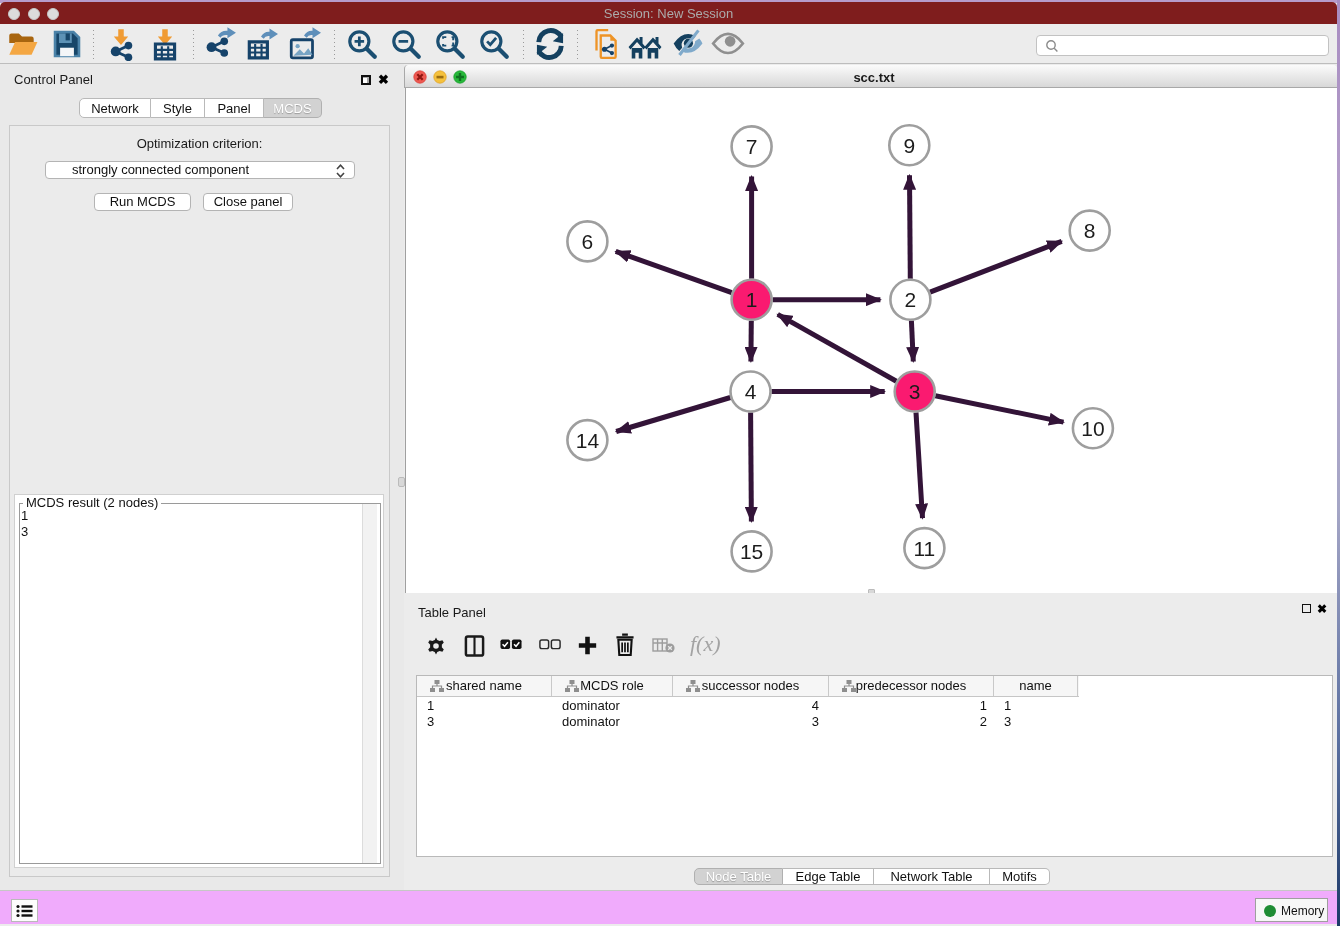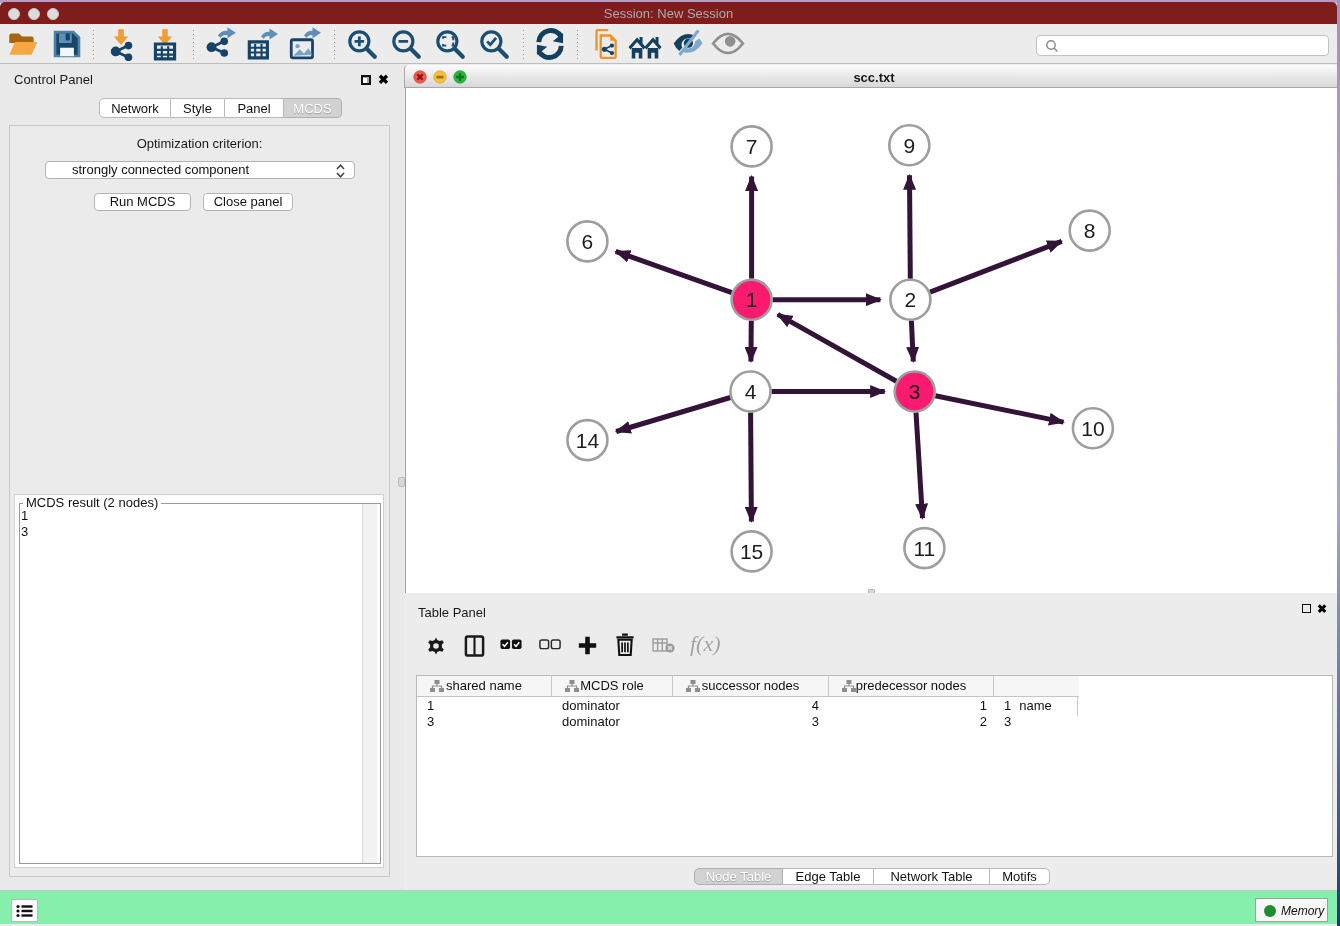--- a/index.html
+++ b/index.html
@@ -95,22 +95,22 @@
 #thead { position:absolute; left:0; top:0; width:662px; height:21px; background:#f6f6f6;
   border-bottom:1px solid #c6c6c6; font-size:13px; color:#111; }
 .thcol { position:absolute; top:0; height:20px; border-right:1px solid #c9c9c9;
   text-align:center; line-height:20px; }
 .treeic { position:absolute; top:4px; width:14px; height:12px; }
 .trow { position:absolute; left:0; width:673px; height:16px; font-size:13px; color:#111; }
 .trow span { position:absolute; }
 #tp-tabs { left:290px; top:273px; height:20px;align-items:center; }
 
 
-#statusbar { left:0; top:888px; width:1337px; height:34px; background:#86efac;
-  border-top:1px solid #c6c6c6;font-style:italic; }
+#statusbar { left:0; top:888px; width:1337px; height:34px; background:#f0abfc;
+  border-top:1px solid #c6c6c6; }
 #listbtn { position:absolute; left:11px; top:8px; width:27px; height:23px;
   background:#fdfdfd; border:1px solid #b9b9b9; }
 #membtn { position:absolute; left:1255px; top:7px; width:73px; height:24px;
   background:#f7f7f7; border:1px solid #9f9f9f; font-size:13px; color:#111; }
 </style>
 </head>
 <body>
 <div class="abs" id="desk-top"></div>
 <div class="abs" id="win">
 
@@ -247,21 +247,21 @@
         <line x1="10.2" y1="10.2" x2="13.4" y2="13.4" stroke="#8b8b8b" stroke-width="1.4"></line>
       </svg>
     </div>
   </div>
 
   <div class="abs" id="cpanel">
     <div id="cp-title">Control Panel</div>
     <div id="cp-float"></div>
     <div id="cp-close">✖</div>
     <div class="tabs" id="cp-tabs">
-      <div class="tab" style="width:72px;margin-left:20px;">Network</div>
+      <div class="tab" style="width:72px;">Network</div>
       <div class="tab" style="width:54px;">Style</div>
       <div class="tab" style="width:59px;">Panel</div>
       <div class="tab sel" style="width:58px;">MCDS</div>
     </div>
     <div id="cp-box">
       <div id="opt-label">Optimization criterion:</div>
       <div id="opt-select">strongly connected component
         <svg width="9" height="14" style="position:absolute;right:9px;top:2px" viewBox="0 0 9 14">
           <path d="M1 5 L4.5 1.2 L8 5" fill="none" stroke="#444" stroke-width="1.6"></path>
           <path d="M1 9 L4.5 12.8 L8 9" fill="none" stroke="#444" stroke-width="1.6"></path>
@@ -390,21 +390,21 @@
         <path d="M16.2 8.2 l3.6 3.6 M19.8 8.2 l-3.6 3.6" stroke="#ececec" stroke-width="1.3"></path>
       </svg>
       <div style="position:absolute;left:274px;top:8px;font-family:'Liberation Serif',serif;font-style:italic;font-size:22px;color:#a3a3a3;">f(x)</div>
     </div>
     <div id="ttable">
       <div id="thead">
         <div class="thcol" style="left:0;width:135px;">shared name</div>
         <div class="thcol" style="left:135px;width:121px;">MCDS role</div>
         <div class="thcol" style="left:256px;width:156px;">successor nodes</div>
         <div class="thcol" style="left:412px;width:165px;">predecessor nodes</div>
-        <div class="thcol" style="left:577px;width:84px;margin-top:20px;">name</div>
+        <div class="thcol" style="left:577px;width:84px;">name</div>
         <svg class="treeic" style="left:13px" viewBox="0 0 14 12">
             <g fill="#8e8e8e">
               <rect x="4.5" y="0" width="5" height="4"></rect>
               <rect x="0" y="8" width="5" height="4"></rect>
               <rect x="9" y="8" width="5" height="4"></rect>
               <path d="M7 4 v2 M2.5 8 v-2 h9 v2" stroke="#8e8e8e" fill="none" stroke-width="1.2"></path>
             </g>
           </svg>
         <svg class="treeic" style="left:148px" viewBox="0 0 14 12">
             <g fill="#8e8e8e">

